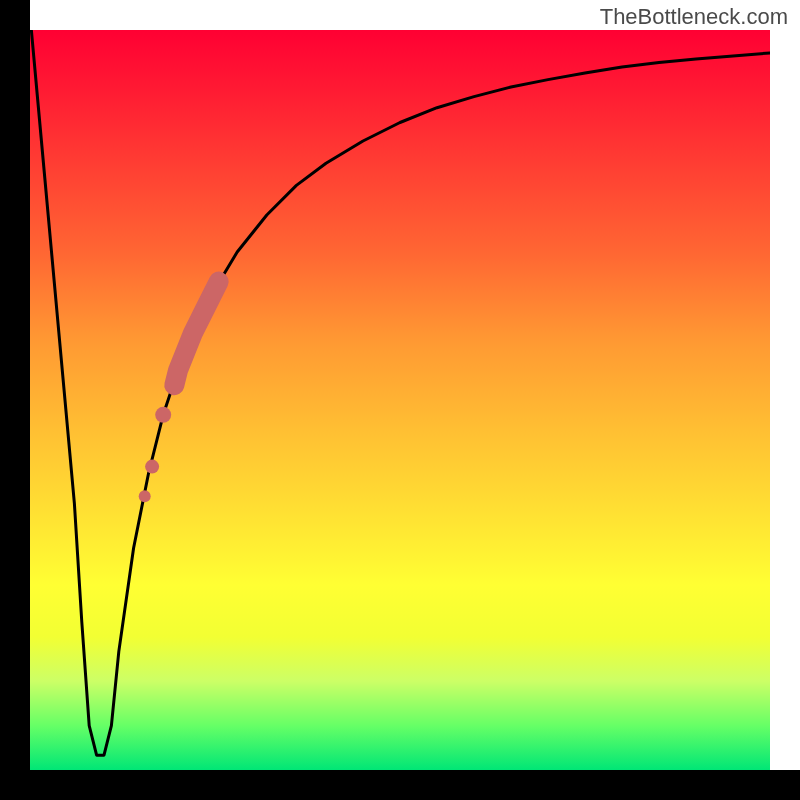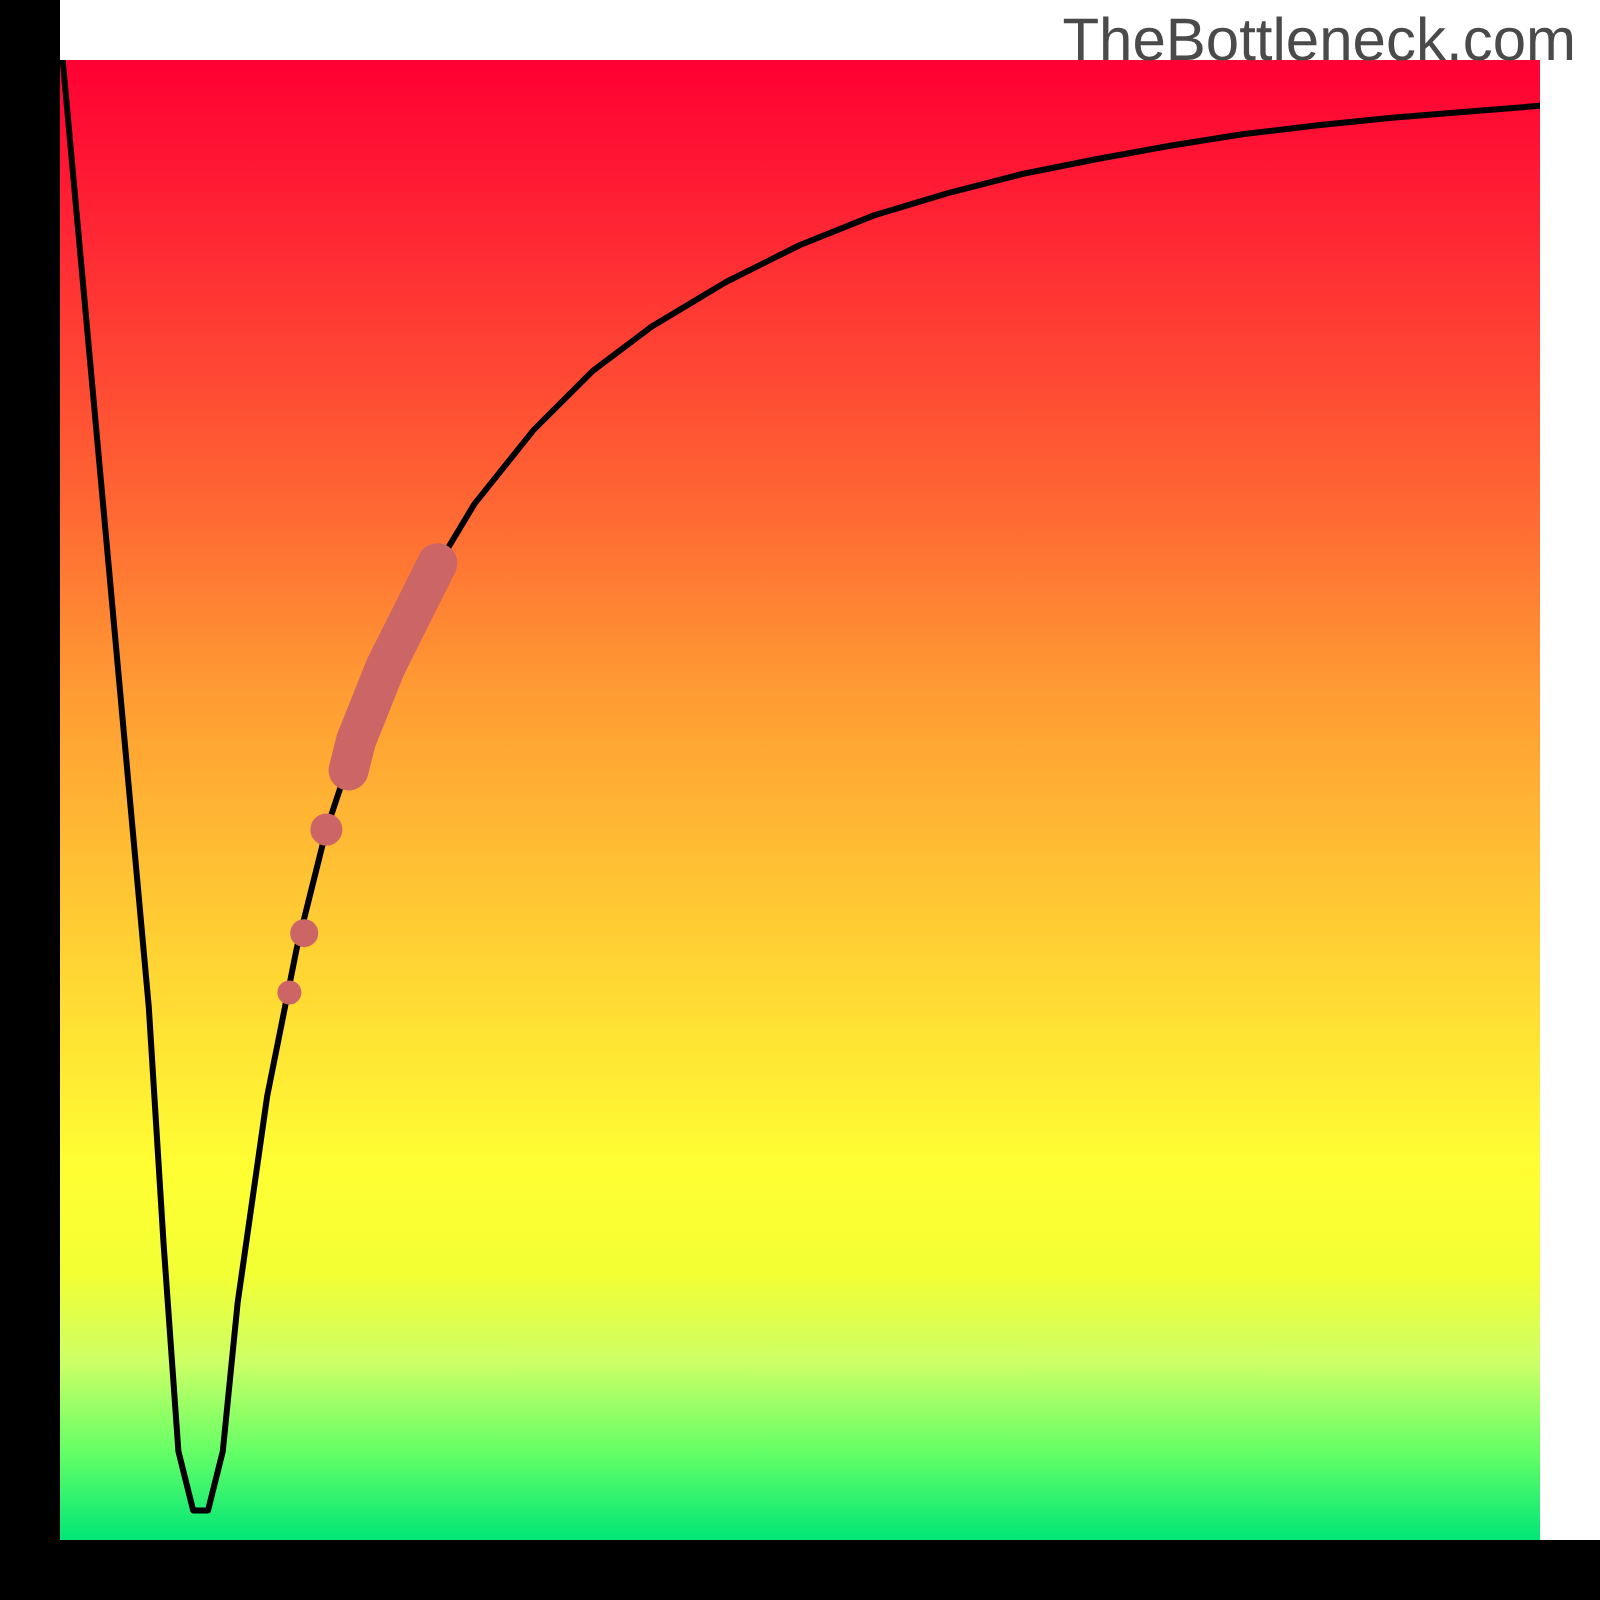--- a/index.html
+++ b/index.html
@@ -7,21 +7,21 @@
     .chart-container {
       position: relative;
       width: 800px;
       height: 800px;
     }
     .watermark {
       position: absolute;
       top: 4px;
       right: 12px;
       font-family: Arial, sans-serif;
-      font-size: 30px;
+      font-size: 22px;
       font-weight: 500;
       color: #4a4a4a;
       z-index: 10;
     }
     .plot-area {
       position: absolute;
       left: 30px;
       top: 30px;
       width: 740px;
       height: 740px;

